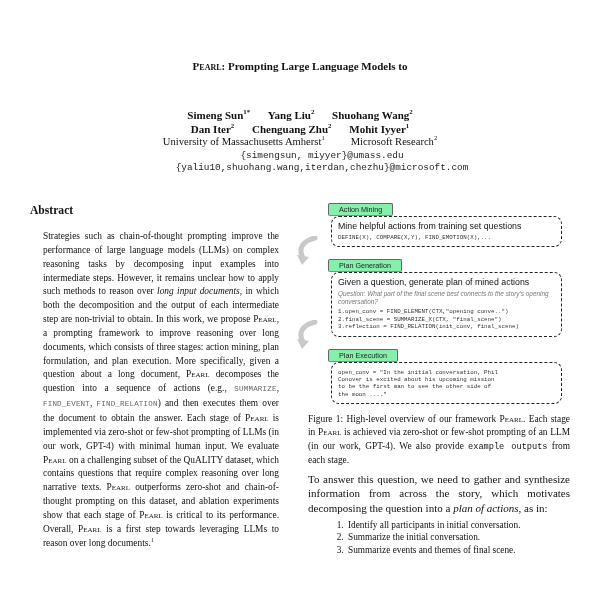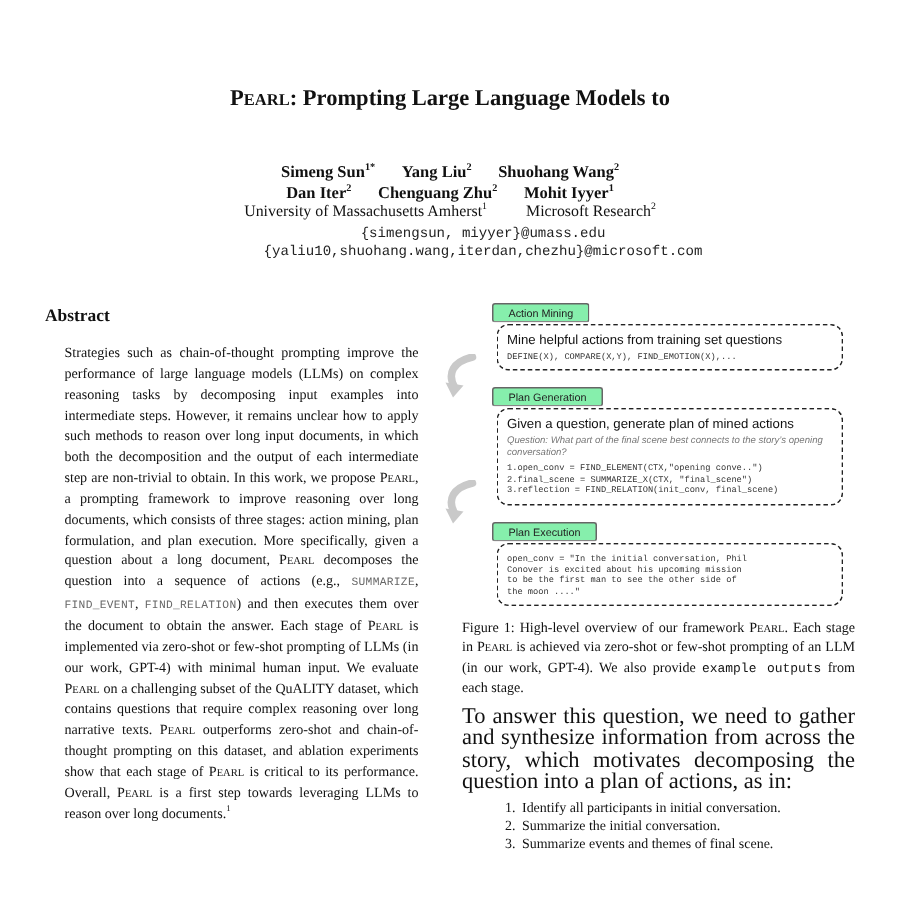--- a/index.html
+++ b/index.html
@@ -1,26 +1,26 @@
 <!DOCTYPE html>
 <html><head>
 <meta charset="utf-8">
 <style>
   html,body{margin:0;padding:0;background:#ffffff;}
   #page{position:relative;width:600px;height:600px;background:#ffffff;overflow:hidden;
         font-family:"Liberation Serif",serif;color:#111;}
   .sc{font-variant:small-caps;}
-  .i{margin-top:28px;}
+  .i{font-style:italic;margin-top:28px;}
   .tt{font-family:"Liberation Mono",monospace;font-size:0.92em;}
   .sup{vertical-align:super;font-size:0.62em;line-height:0;}
   .act{font-family:"Liberation Mono",monospace;font-size:0.80em;color:#666;letter-spacing:0.2px;}
 
   
   .title{position:absolute;top:57px;left:0;width:600px;text-align:center;
-         font-size:15px;font-weight:bold;line-height:18.5px;}
+         font-size:11px;font-weight:bold;line-height:18.5px;}
   .authors{position:absolute;top:109px;left:0;width:600px;text-align:center;
            font-size:11px;font-weight:bold;line-height:13.8px;}
   .author+.author{margin-left:15px;}
   .affil{position:absolute;top:136px;left:0;width:600px;text-align:center;font-size:10.6px;}
   .affil .gap{display:inline-block;width:26px;}
   .emails{position:absolute;top:150px;left:0;width:596px;text-align:center;
           font-family:"Liberation Mono",monospace;font-size:9.4px;line-height:11.8px;color:#222;padding-left:24px;}
 
   
   .leftcol{position:absolute;left:30px;top:204px;width:262px;}
@@ -40,21 +40,21 @@
   .fig-headline{font-family:"Liberation Sans",sans-serif;font-size:8.8px;color:#111;line-height:11px;}
   .fig-question{font-family:"Liberation Sans",sans-serif;font-style:italic;font-size:6.4px;
                 color:#777;line-height:8px;margin-top:2px;}
   .fig-code{font-family:"Liberation Mono",monospace;font-size:5.8px;color:#333;
             line-height:7.4px;margin-top:2px;white-space:pre;}
   .fig-arrow{position:absolute;left:-13px;z-index:0;}
   #arrow1{top:38px;} #arrow2{top:122px;}
 
   .caption{margin-top:9px;font-size:9.4px;line-height:13.2px;text-align:justify;}
   .quote{margin-top:13px;padding:0 28px 0 28px;font-size:8.9px;line-height:12.8px;}
-  .para{margin-top:5px;font-size:15px;line-height:14.4px;text-align:justify;}
+  .para{margin-top:5px;font-size:11px;line-height:14.4px;text-align:justify;}
   .numlist{margin:4px 0 0 0;padding-left:38px;font-size:9.3px;line-height:12.2px;}
   .numlist li{padding-left:2px;}
 </style>
 </head>
 <body>
 
 <div id="page">
 
   <div class="title">
     <div><span class="sc">Pearl</span><span>: Prompting Large Language Models to</span></div>

